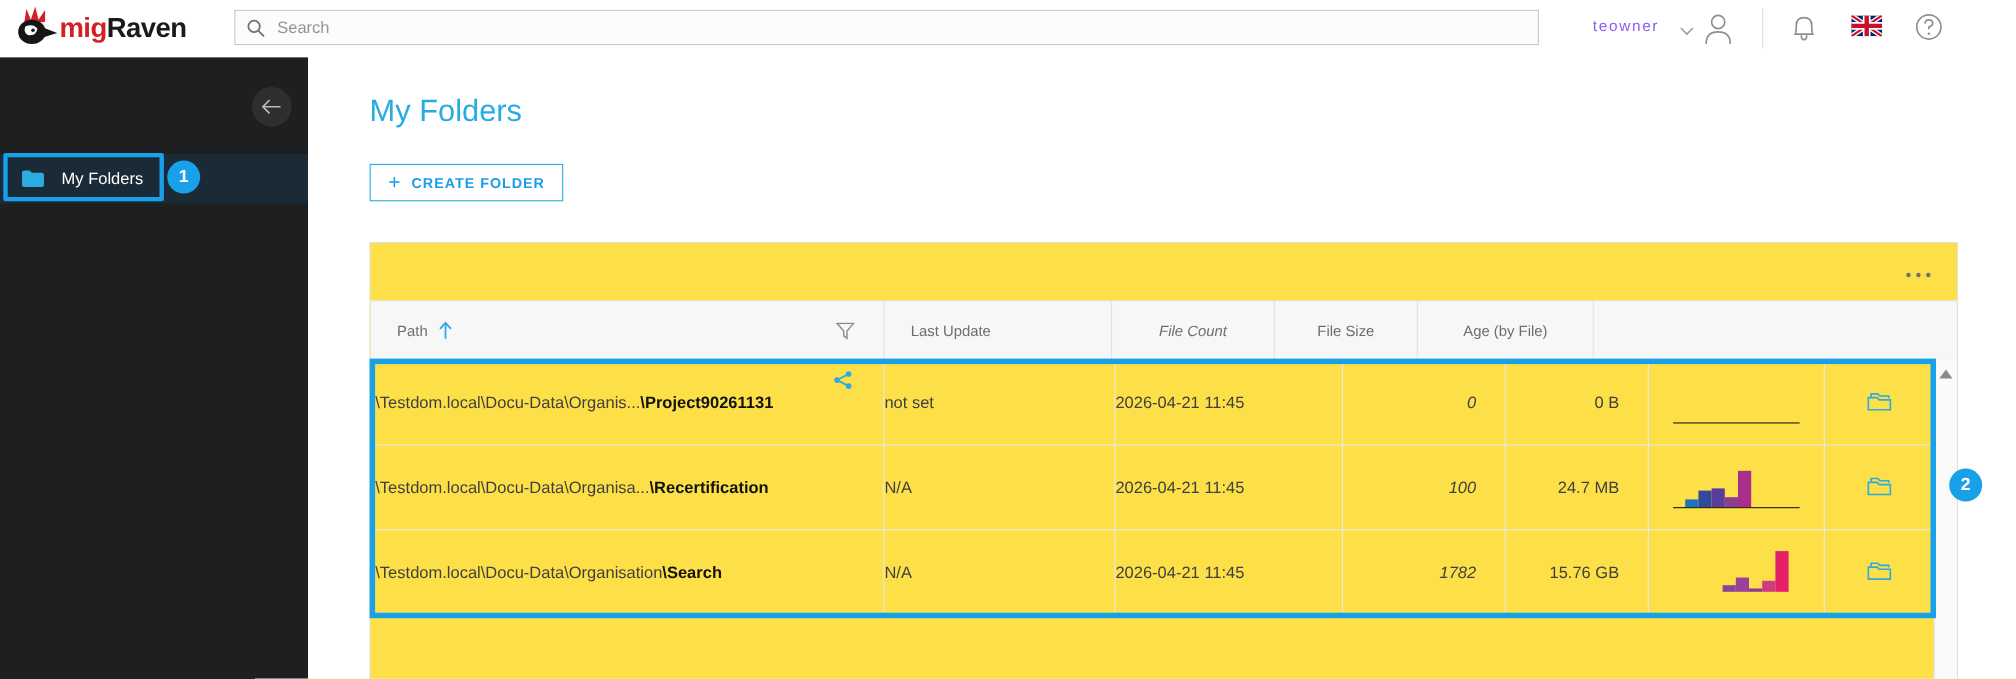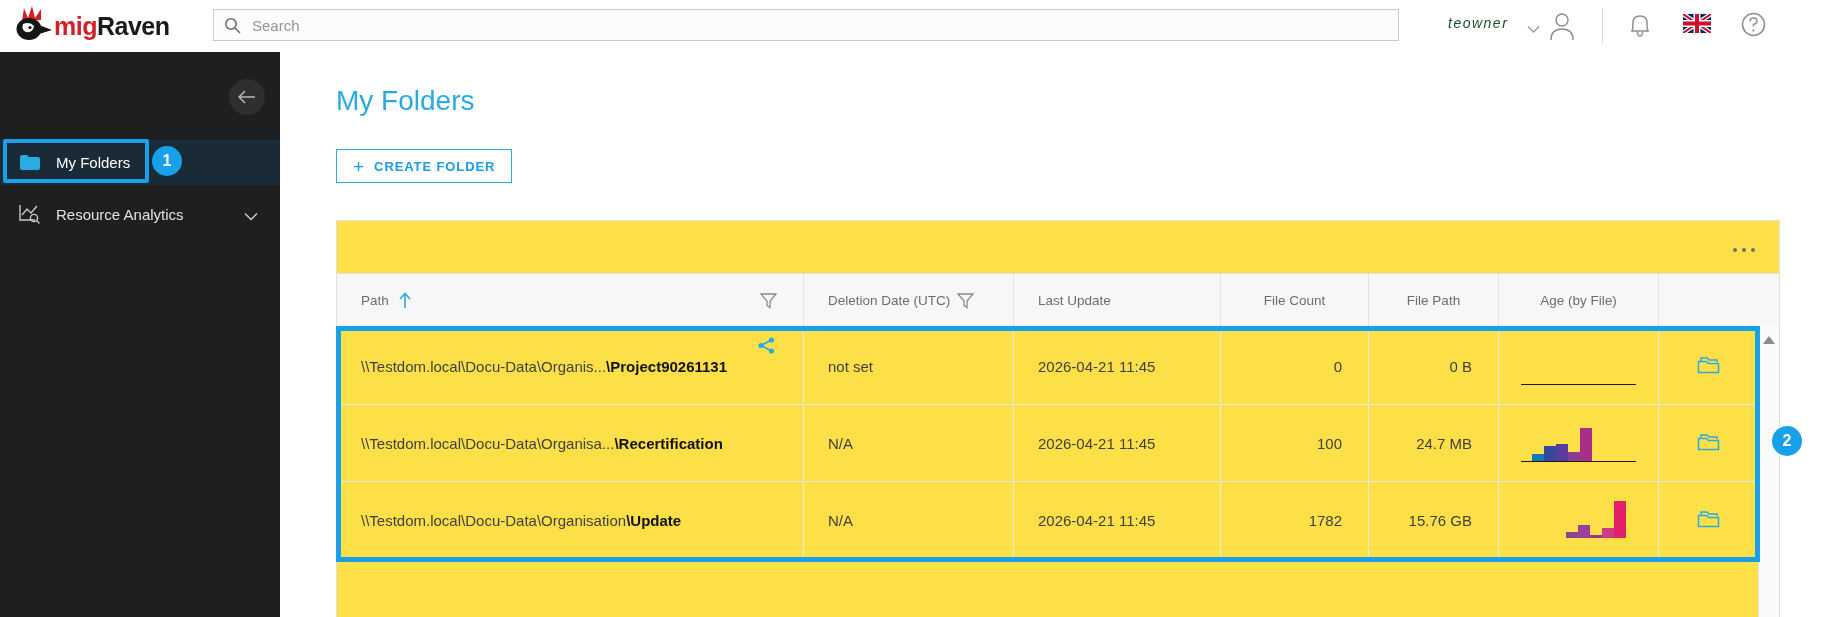--- a/index.html
+++ b/index.html
@@ -12,21 +12,21 @@
   .topbar{position:absolute;left:0;top:0;width:1833px;height:52px;background:#fff;z-index:3;}
   .logo{position:absolute;left:12px;top:6px;height:40px;display:flex;align-items:center;gap:2px;cursor:pointer;}
   .logo-text{font-size:25px;font-weight:700;letter-spacing:-0.5px;color:#1a1a1a;}
   .logo-text .mig{color:#d32027;}
   .searchbox{position:absolute;left:213px;top:9px;width:1186px;height:32px;box-sizing:border-box;
     border:1px solid #c9c9c9;background:#fcfcfc;display:flex;align-items:center;padding:0 10px;}
   .searchbox svg{flex:0 0 auto;margin-right:9px;}
   .searchbox input{border:none;outline:none;background:transparent;font-size:15px;color:#555;width:100%;
     font-family:"Liberation Sans",sans-serif;}
   .searchbox input::placeholder{color:#949494;}
-  .user-name{position:absolute;left:1448px;top:15px;font-size:14px;color:#14532d;letter-spacing:1.5px;cursor:pointer;font-style:italic;}
+  .user-name{position:absolute;left:1448px;top:15px;font-size:14px;color:#8b5cf6;letter-spacing:1.5px;cursor:pointer;}
   .tb-icon{position:absolute;top:12px;cursor:pointer;}
   .tb-divider{position:absolute;left:1602px;top:8px;width:1px;height:36px;background:#dcdcdc;}
   
   .sidebar{position:absolute;left:0;top:52px;width:280px;height:565px;background:#1e1f21;z-index:2;}
   .collapse-btn{position:absolute;left:229px;top:27px;width:36px;height:36px;border-radius:50%;
     background:#2e2f31;display:flex;align-items:center;justify-content:center;cursor:pointer;}
   .side-item-sel{position:absolute;left:0;top:88px;width:280px;height:45px;background:#1a2a37;
     display:flex;align-items:center;cursor:pointer;}
   .side-item-sel .lbl{margin-left:14px;font-size:15px;color:#ffffff;}
   .side-item{position:absolute;left:0;top:142px;width:280px;height:40px;display:flex;align-items:center;cursor:pointer;}
@@ -50,31 +50,31 @@
   .create-btn .cap{font-size:13px;font-weight:600;letter-spacing:0.9px;}
   
   .tc{position:absolute;left:336px;top:220px;width:1444px;height:399px;box-sizing:border-box;
     border:1px solid #e0e0e0;background:#fde047;}
   .toolbar{height:52px;position:relative;}
   .dots{position:absolute;right:20px;top:23px;display:flex;gap:5px;cursor:pointer;padding:4px;}
   .dots i{width:4px;height:4px;border-radius:50%;background:#6f6f6f;}
   .thead{display:flex;height:55px;background:#f7f7f7;border-top:1px solid #e0e0e0;border-bottom:1px solid #e0e0e0;
     box-sizing:border-box;color:#6d6d6d;font-size:13.5px;}
   .th{display:flex;align-items:center;box-sizing:border-box;border-right:1px solid #e2e2e2;position:relative;cursor:pointer;}
-  .c-path{width:467px;}.c-del{width:210px;}.c-upd{width:207px;}.c-cnt{width:148px;}
+  .c-path{width:467px;}.c-del{width:210px;}.c-upd{width:207px;}.c-cnt{width:148px;font-style:italic;}
   .c-size{width:130px;}.c-age{width:160px;}.c-goto{width:99px;}
   .th.c-path,.th.c-del,.th.c-upd{padding-left:24px;}
   .th.c-cnt,.th.c-size,.th.c-age,.th.c-goto{justify-content:center;}
   .th-scroll{width:21px;border-right:none;background:#f7f7f7;}
   .sort-up{margin-left:9px;display:flex;}
   .filter-right{position:absolute;right:26px;top:19px;}
   .filter-inline{margin-left:7px;display:flex;}
   .tr{display:flex;height:77px;border-bottom:1px solid #e8e8e8;box-sizing:border-box;font-size:15px;color:#3f3f3f;cursor:pointer;}
   .td{display:flex;align-items:center;box-sizing:border-box;border-right:1px solid #e8e8e8;position:relative;}
-  .td.c-path,.td.c-del,.td.c-upd{padding-left:24px;}
+  .td.c-path,.td.c-del,.td.c-upd{}
   .td.c-cnt,.td.c-size{justify-content:flex-end;padding-right:26px;}
   .td.c-age,.td.c-goto{justify-content:center;}
   .path-bold{font-weight:700;color:#121212;}
   .share-ic{position:absolute;right:28px;top:9px;cursor:pointer;}
   .age-chart{position:relative;width:115px;height:46px;}
   .age-chart.has-baseline::after{content:'';position:absolute;left:0;right:0;bottom:4px;height:1.5px;background:#1c1c1c;}
   .age-chart .bar{position:absolute;bottom:5px;width:12px;}
   
   .vscroll{position:absolute;right:0;top:106px;width:21px;bottom:0;background:#fafafa;
     border-left:1px solid #e3e3e3;box-sizing:border-box;cursor:pointer;}
@@ -153,36 +153,20 @@
 
   <div class="side-item-sel">
     <span class="side-icon">
       <svg width="22" height="17" viewBox="0 0 22 17">
         <path d="M1 3 q0 -2 2 -2 h5 l2 2 h9 q2 0 2 2 v9 q0 2 -2 2 h-16 q-2 0 -2 -2 z" fill="#2aabe2"></path>
       </svg>
     </span>
     <span class="lbl">My Folders</span>
   </div>
 
-  <div class="side-item">
-    <span class="side-icon">
-      <svg width="24" height="20" viewBox="0 0 24 20" fill="none" stroke="#c9c9c9" stroke-width="1.4">
-        <path d="M2 1 v15 h15"></path>
-        <polyline points="4,11 9,5 13,9 19,2"></polyline>
-        <circle cx="16" cy="14" r="3.6"></circle>
-        <line x1="18.6" y1="16.6" x2="21.5" y2="19.5"></line>
-      </svg>
-    </span>
-    <span class="lbl">Resource Analytics</span>
-    <span class="side-chevron">
-      <svg width="14" height="9" viewBox="0 0 14 9" fill="none" stroke="#cfcfcf" stroke-width="1.4">
-          <polyline points="1,1.5 7,7.5 13,1.5"></polyline>
-        </svg>
-    </span>
-  </div>
 </div>
 
 <div class="page-title">My Folders</div>
 
 <div class="create-btn">
   <span class="plus">+</span>
   <span class="cap">CREATE FOLDER</span>
 </div>
 
 <div class="tc">
@@ -202,36 +186,28 @@
           <line x1="7" y1="16" x2="7" y2="2"></line>
             <polyline points="2,7 7,1.5 12,7"></polyline>
         </svg>
       </span>
       <span class="filter-right">
         <svg width="17" height="16" viewBox="0 0 17 16" fill="none" stroke="#8a8a8a" stroke-width="1.3">
           <path d="M1 1 h15 l-6 7 v6.5 l-3 -2.2 v-4.3 z"></path>
         </svg>
       </span>
     </div>
-    <div class="th c-del">
-      <span>Deletion Date (UTC)</span>
-      <span class="filter-inline">
-        <svg width="17" height="16" viewBox="0 0 17 16" fill="none" stroke="#8a8a8a" stroke-width="1.3">
-          <path d="M1 1 h15 l-6 7 v6.5 l-3 -2.2 v-4.3 z"></path>
-        </svg>
-      </span>
-    </div>
     <div class="th c-upd">
         <span>Last Update</span>
       </div>
     <div class="th c-cnt">
         <span>File Count</span>
       </div>
     <div class="th c-size">
-        <span>File Path</span>
+        <span>File Size</span>
       </div>
     <div class="th c-age">
         <span>Age (by File)</span>
       </div>
     <div class="th th-scroll"></div>
   </div>
 
   <div class="tbody">
 
     <div class="tr">
@@ -286,21 +262,21 @@
           <svg width="23" height="19" viewBox="0 0 23 19" fill="none" stroke="#2aabe2" stroke-width="1.5">
             <path d="M4 6 v-3 h6 l2 2 h8 v2"></path>
             <path d="M1.5 6.5 h8 l2 2 h10 v9 h-20 z"></path>
           </svg>
         </span>
       </div>
     </div>
 
     <div class="tr">
       <div class="td c-path">
-        <span><span>\\Testdom.local\Docu-Data\Organisation</span><span class="path-bold">\Update</span></span>
+        <span><span>\\Testdom.local\Docu-Data\Organisation</span><span class="path-bold">\Search</span></span>
       </div>
       <div class="td c-del">N/A</div>
       <div class="td c-upd">2026-04-21 11:45</div>
       <div class="td c-cnt">1782</div>
       <div class="td c-size">15.76 GB</div>
       <div class="td c-age">
           <div class="age-chart">
             <div class="bar" style="left: 45px; height: 6px; background: rgb(138, 68, 150);"></div>
             <div class="bar" style="left: 57px; height: 13px; background: rgb(157, 64, 153);"></div>
             <div class="bar" style="left: 69px; height: 3px; background: rgb(147, 57, 143);"></div>

